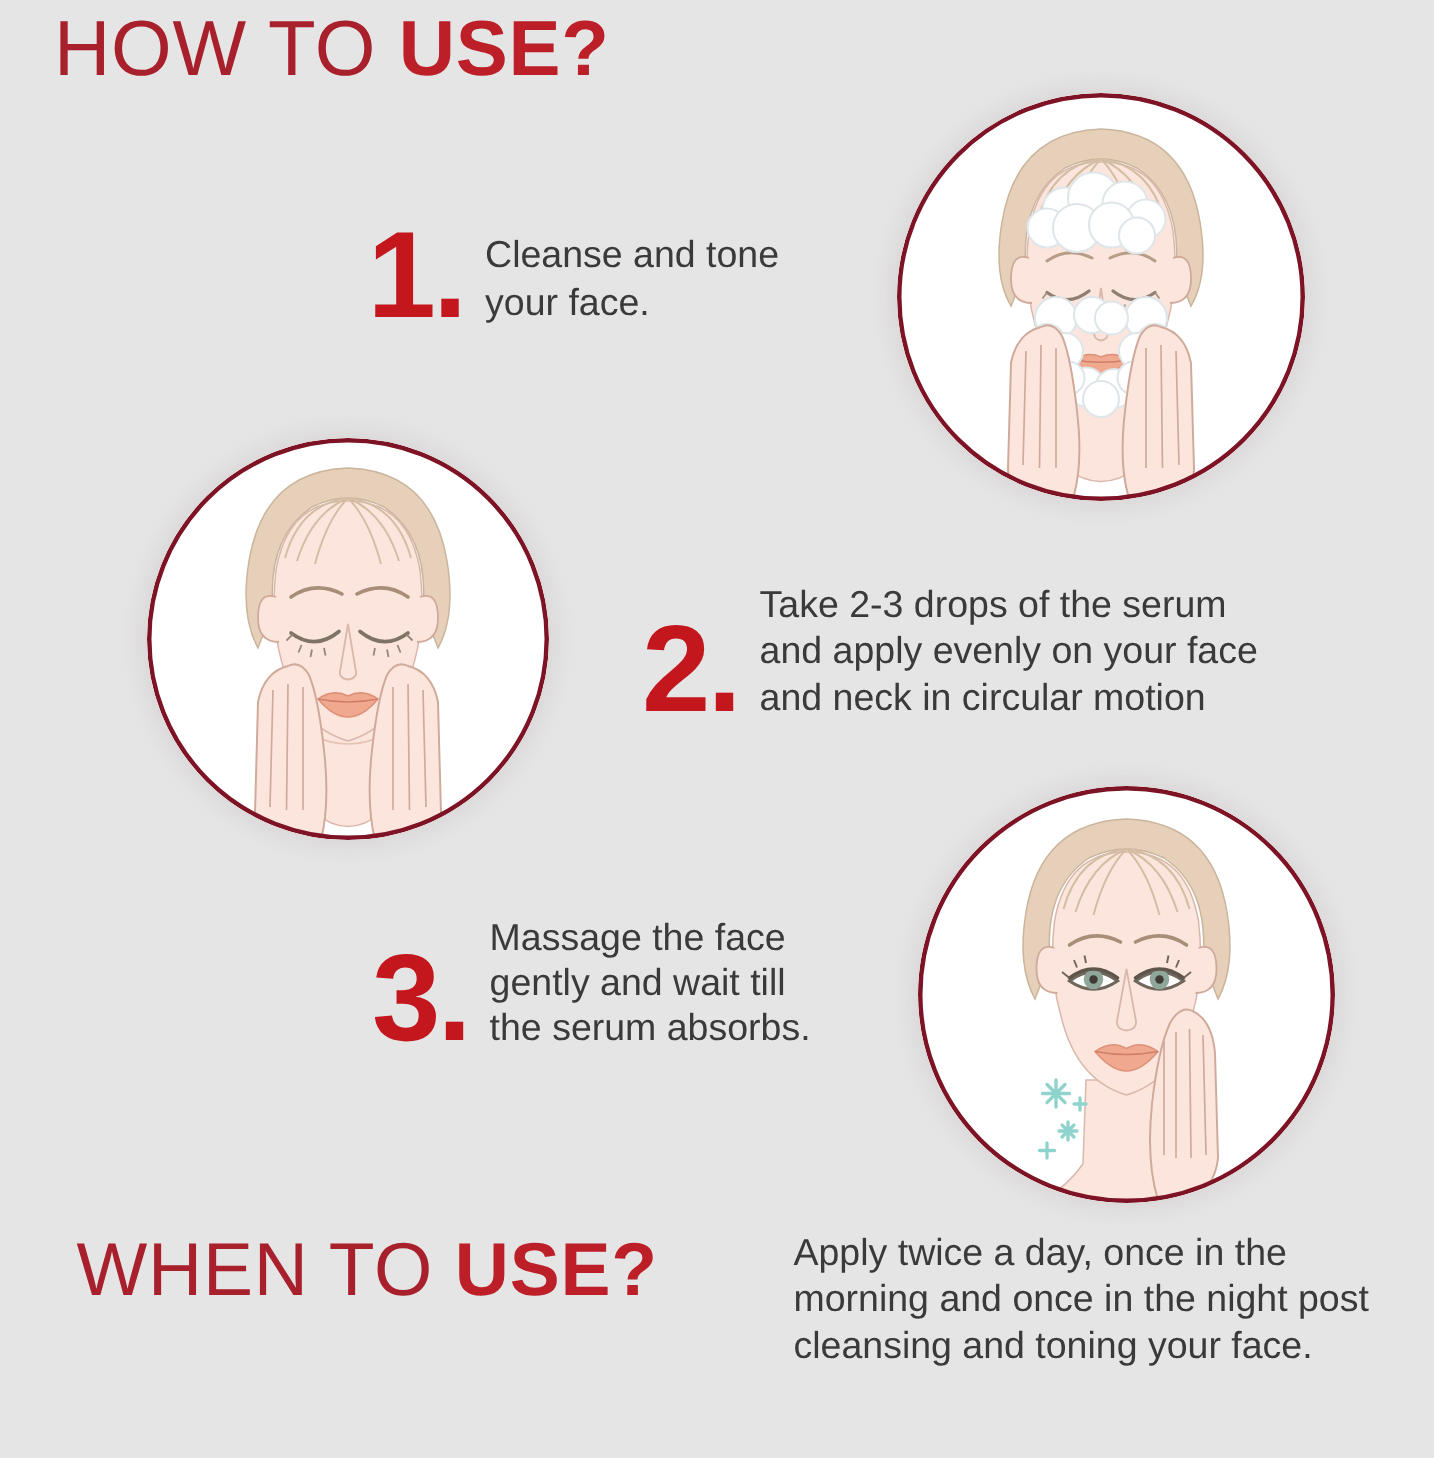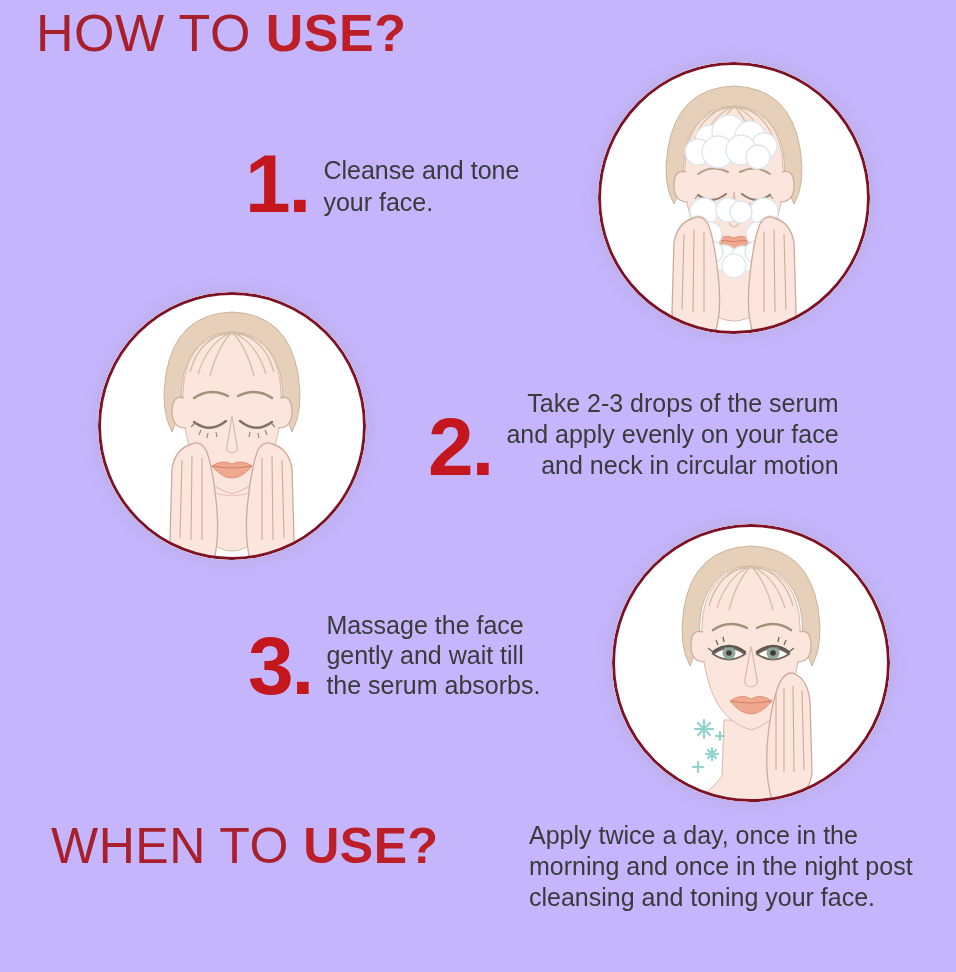--- a/index.html
+++ b/index.html
@@ -7,21 +7,21 @@
     padding: 0;
     background: #ffffff;
   }
   body {
     font-family: "Liberation Sans", sans-serif;
   }
   #page {
     position: relative;
     width: 956px;
     height: 972px;
-    background: #c4b5fd;
+    background: #e5e5e5;
     overflow: hidden;
   }
 
   
   .heading {
     position: absolute;
     white-space: nowrap;
     letter-spacing: 0.5px;
   }
   .heading .light {
@@ -64,21 +64,21 @@
   .step-text {
     color: #3a3a3a;
     font-size: 25px;
     line-height: 30px;
     white-space: pre-line;
     padding-bottom: 2px;
   }
   #step-1 { left: 245px; top: 148px; }
   #step-1 .step-text { font-size: 25px; line-height: 32px; }
   #step-2 { left: 428px; top: 388px; }
-  #step-2 .step-text { font-size: 25px; line-height: 31px; text-align: right; }
+  #step-2 .step-text { font-size: 25px; line-height: 31px; }
   #step-3 { left: 248px; top: 610px; }
   #step-3 .step-text { font-size: 25px; line-height: 30px; }
 
   
   #when-text {
     position: absolute;
     left: 497px;
     top: 820px;
     width: 460px;
     color: #3a3a3a;

